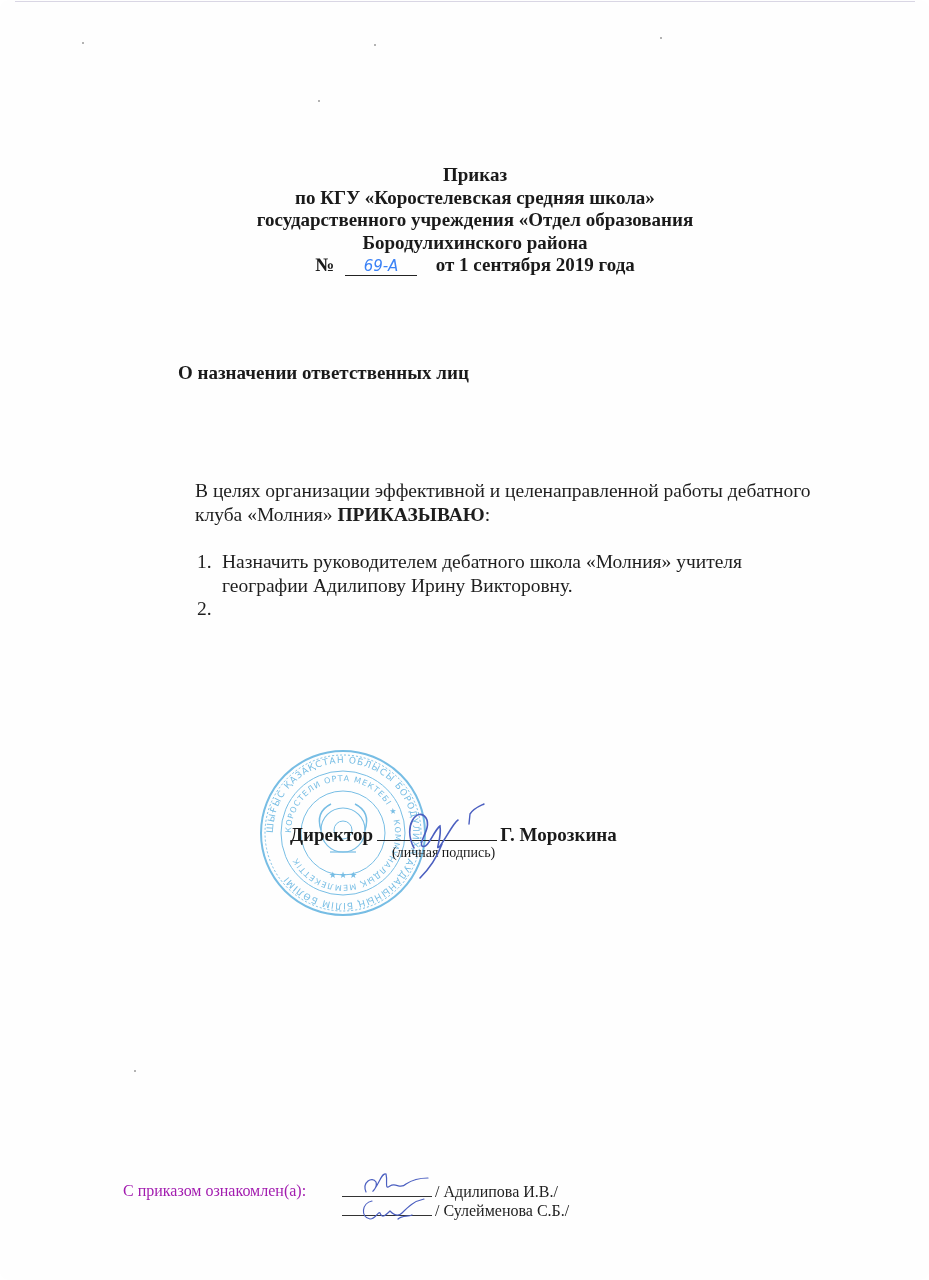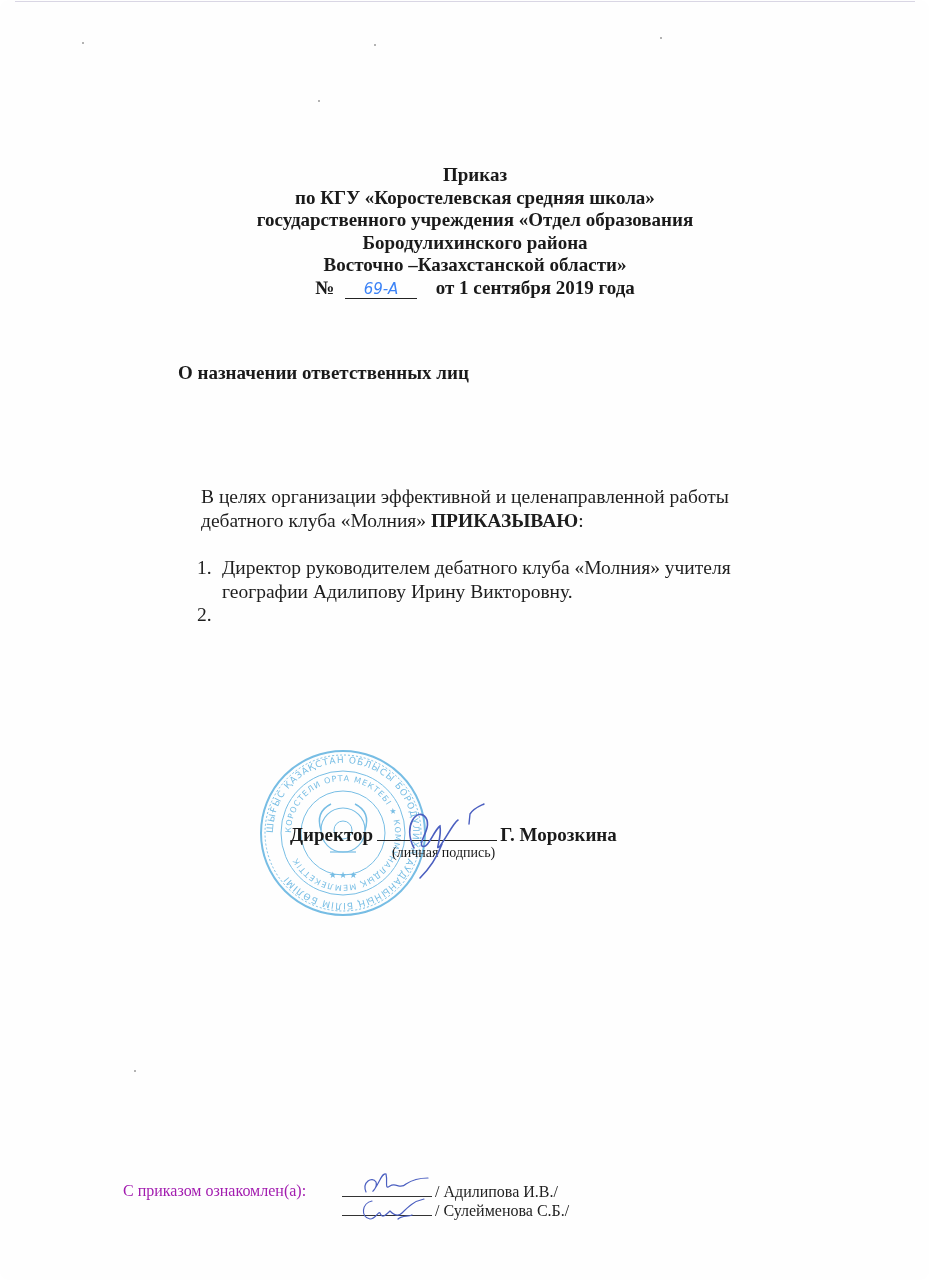--- a/index.html
+++ b/index.html
@@ -62,21 +62,21 @@
     }
     .body-text {
       position: absolute;
       left: 195px; top: 479px;
       width: 620px;
       font-size: 19.5px;
       line-height: 23.5px;
       font-family: "Liberation Serif", serif;
       color: #1e1e1e;
     }
-    .body-text p { margin: 6px; }
+    .body-text p { margin: 0; }
     .body-text .strong { font-weight: bold; }
     .order-list {
       margin: 24px 0 0 0;
       padding: 0;
       list-style: none;
     }
     .order-list li {
       position: relative;
       padding-left: 27px;
     }
@@ -163,39 +163,38 @@
   <div class="speck" style="left:660px;top:37px;"></div>
   <div class="speck" style="left:318px;top:100px;"></div>
   <div class="speck" style="left:82px;top:42px;"></div>
   <div class="speck" style="left:134px;top:1070px;"></div>
 
   <div class="header">
     <div>Приказ</div>
     <div>по КГУ «Коростелевская средняя школа»</div>
     <div>государственного учреждения «Отдел образования</div>
     <div>Бородулихинского района</div>
-    <div>Восточно –Казахстанской области»</div>
     <div>
       <span>№</span>
       <span class="num-field">69-А</span>
       <span>от 1 сентября 2019 года</span>
     </div>
   </div>
 
   <div class="subject">О назначении ответственных лиц</div>
 
   <div class="body-text">
     <p>
       <span>В целях организации эффективной и целенаправленной работы дебатного клуба «Молния»</span>
       <span class="strong">ПРИКАЗЫВАЮ</span><span>:</span>
     </p>
     <ol class="order-list">
       <li>
         <span class="li-num">1.</span>
-        <span>Директор руководителем дебатного клуба «Молния» учителя географии Адилипову Ирину Викторовну.</span>
+        <span>Назначить руководителем дебатного школа «Молния» учителя географии Адилипову Ирину Викторовну.</span>
       </li>
       <li>
         <span class="li-num">2.</span>
       </li>
     </ol>
   </div>
 
   <svg class="stamp" viewBox="0 0 170 170">
     <defs>
       <path id="rimPath" d="M85,85 m-70,0 a70,70 0 1,1 140,0 a70,70 0 1,1 -140,0"></path>

